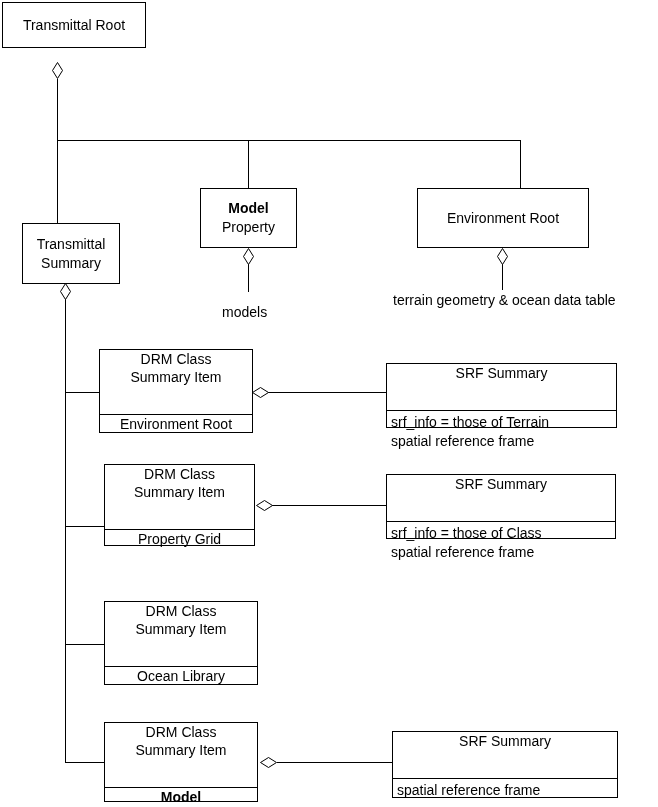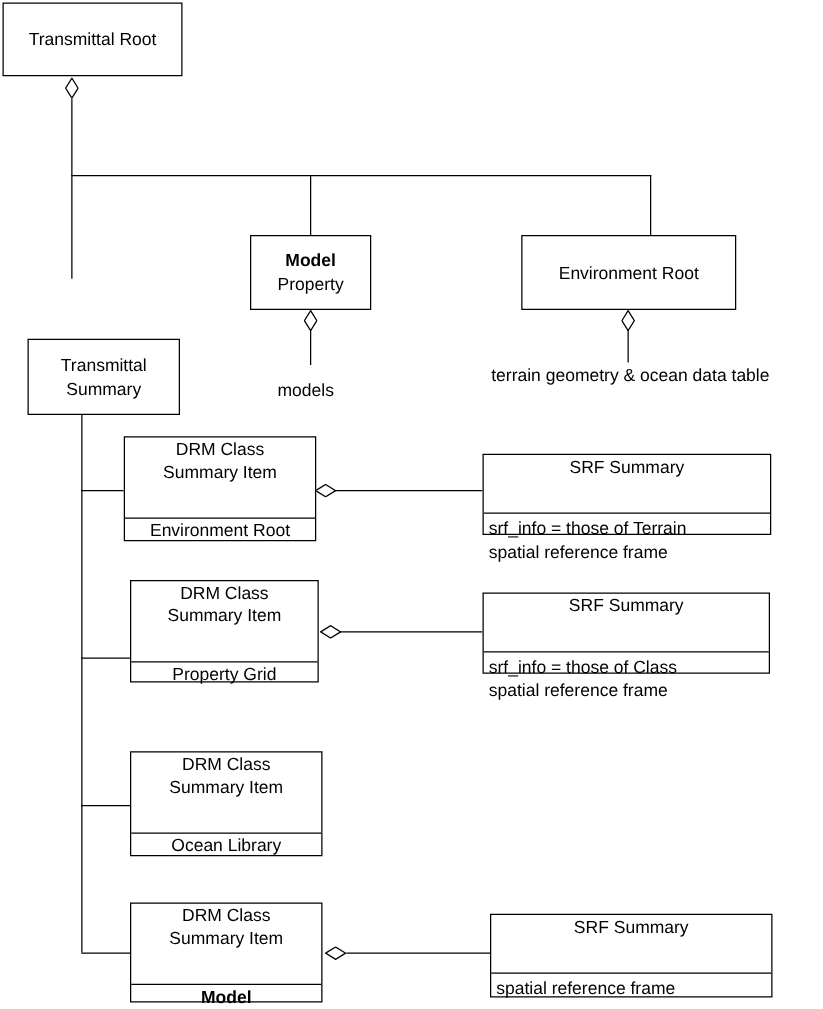--- a/index.html
+++ b/index.html
@@ -89,25 +89,25 @@
   <svg class="diamond" style="left:252px;top:387px;" width="17" height="11">
     <polygon points="0.5,5.5 8.5,0.5 16.5,5.5 8.5,10.5" fill="#ffffff" stroke="#000000" stroke-width="1"></polygon>
   </svg>
   <svg class="diamond" style="left:256px;top:500px;" width="17" height="11">
     <polygon points="0.5,5.5 8.5,0.5 16.5,5.5 8.5,10.5" fill="#ffffff" stroke="#000000" stroke-width="1"></polygon>
   </svg>
   <svg class="diamond" style="left:260px;top:757px;" width="17" height="11">
     <polygon points="0.5,5.5 8.5,0.5 16.5,5.5 8.5,10.5" fill="#ffffff" stroke="#000000" stroke-width="1"></polygon>
   </svg>
 
-  <div class="node" style="left:2px;top:2px;width:144px;height:59px;">
+  <div class="node" style="left:2px;top:2px;width:144px;height:46px;">
     <span>Transmittal Root</span>
   </div>
 
-  <div class="node" style="left:22px;top:223px;width:122px;height:61px;margin-top:48px;">
+  <div class="node" style="left:22px;top:223px;width:98px;height:61px;">
     <span>Transmittal</span>
     <span>Summary</span>
   </div>
 
   <div class="node" style="left:200px;top:188px;width:97px;height:60px;">
     <span class="bold">Model</span>
     <span>Property</span>
   </div>
 
   <div class="node" style="left:417px;top:188px;width:172px;height:60px;">

